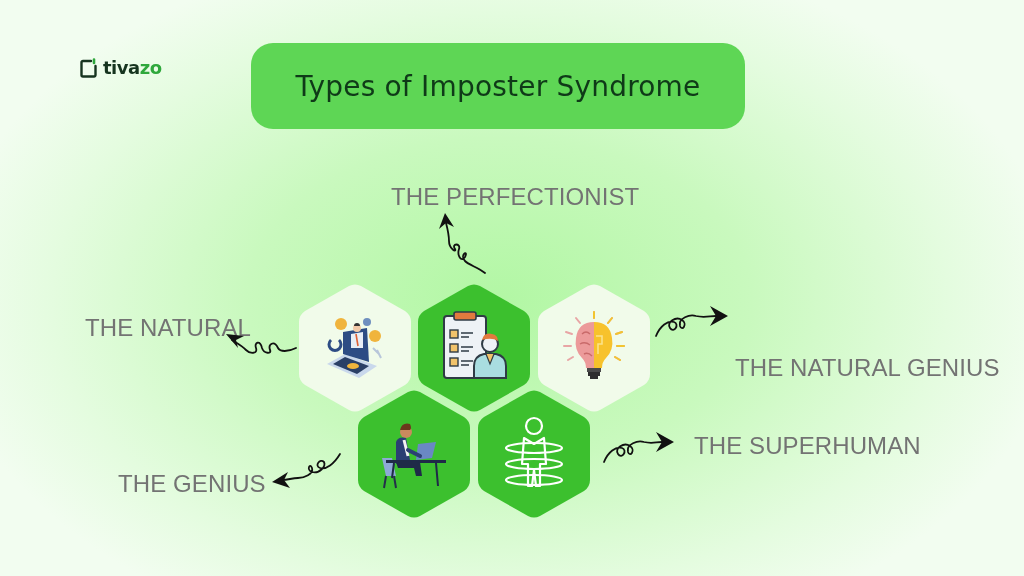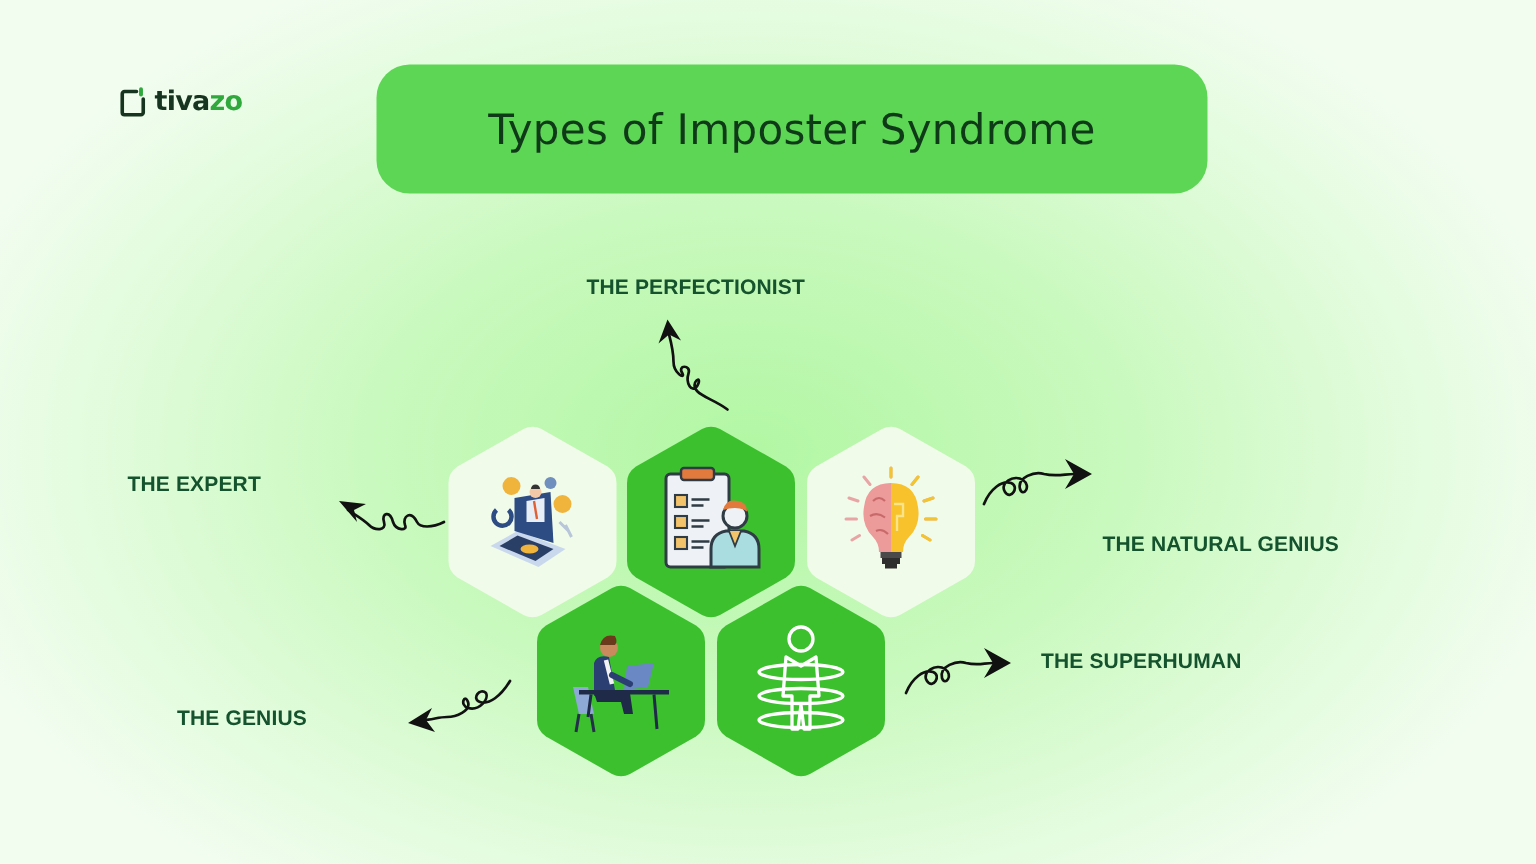--- a/index.html
+++ b/index.html
@@ -7,28 +7,28 @@
       width:1024px; height:576px; overflow:hidden; position:relative;
       font-family: "Liberation Sans", sans-serif;
       background: radial-gradient(ellipse 560px 360px at 500px 300px, #b2f7a4 0%, #c9f9be 45%, #e4fcdf 80%, #f2fdf0 100%);
     }
     .logo { position:absolute; left:56px; top:57px; display:flex; align-items:center; gap:5px;margin-left:24px; }
     .logo-mark { width:18px; height:20px; position:relative; }
     .logo-text { font-family:"DejaVu Sans", sans-serif; font-weight:bold; font-size:18px; letter-spacing:-0.5px; }
     .logo-text .a { color:#16341f; }
     .logo-text .b { color:#2fa83c; }
     .title-pill {
-      position:absolute; left:251px; top:43px; width:554px; height:86px;
+      position:absolute; left:251px; top:43px; width:494px; height:86px;
       background:#5ed655; border-radius:22px;
       display:flex; align-items:center; justify-content:center;
     }
     .title-text { font-family:"DejaVu Sans", sans-serif; font-size:28px; color:#0f3a18; letter-spacing:0.2px; }
     .label {
-      position:absolute; font-family:"Liberation Sans", sans-serif; font-weight:bold;
-      font-size:14px; color:#14532d; white-space:nowrap; letter-spacing:0.1px;
+      position:absolute; font-family:"Liberation Sans", sans-serif; font-weight:normal;
+      font-size:24px; color:#737373; white-space:nowrap; letter-spacing:0.1px;
     }
     .hex { position:absolute; width:114px; height:130px; }
     .hex svg.shape { position:absolute; left:0; top:0; }
     .hex .icon { position:absolute; left:17px; top:25px; width:80px; height:80px; }
     .arrow { position:absolute; }
   </style>
 </head>
 <body>
 
 <div class="logo">
@@ -37,21 +37,21 @@
     <path d="M14 1.5 v3.5" stroke="#2fa83c" stroke-width="2.6" stroke-linecap="round"></path>
   </svg>
   <span class="logo-text"><span class="a">tiva</span><span class="b">zo</span></span>
 </div>
 
 <div class="title-pill">
   <span class="title-text">Types of Imposter Syndrome</span>
 </div>
 
 <div class="label" style="left:391px; top:183px;">THE PERFECTIONIST</div>
-<div class="label" style="left:85px; top:314px;">THE EXPERT</div>
+<div class="label" style="left:85px; top:314px;">THE NATURAL</div>
 <div class="label" style="left:735px; top:306px;margin-top:48px;">THE NATURAL GENIUS</div>
 <div class="label" style="left:694px; top:432px;">THE SUPERHUMAN</div>
 <div class="label" style="left:118px; top:470px;">THE GENIUS</div>
 
 <svg class="arrow" style="left:435px; top:205px;" width="60" height="72" viewBox="0 0 60 72">
   <path d="M50 68 C42 62 34 60 30 56 C24 50 34 44 30 52 C26 58 22 50 24 44 C26 38 16 38 20 44 C22 48 14 44 14 36 C14 28 12 22 10 14" fill="none" stroke="#111" stroke-width="1.8" stroke-linecap="round"></path>
   <path d="M10 8 L4 24 L11 18 L19 22 Z" fill="#111"></path>
 </svg>
 <svg class="arrow" style="left:222px; top:326px;" width="78" height="30" viewBox="0 0 78 30">
   <path d="M74 22 C66 26 58 26 56 22 C52 14 46 18 48 24 C50 28 42 28 40 22 C38 14 32 16 34 22 C36 28 28 28 24 24 C20 20 16 18 10 14" fill="none" stroke="#111" stroke-width="1.8" stroke-linecap="round"></path>

